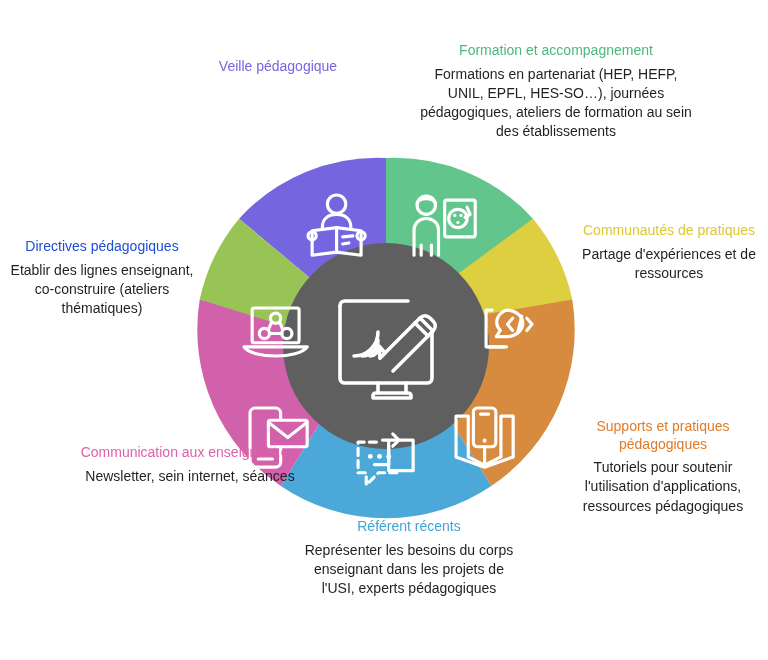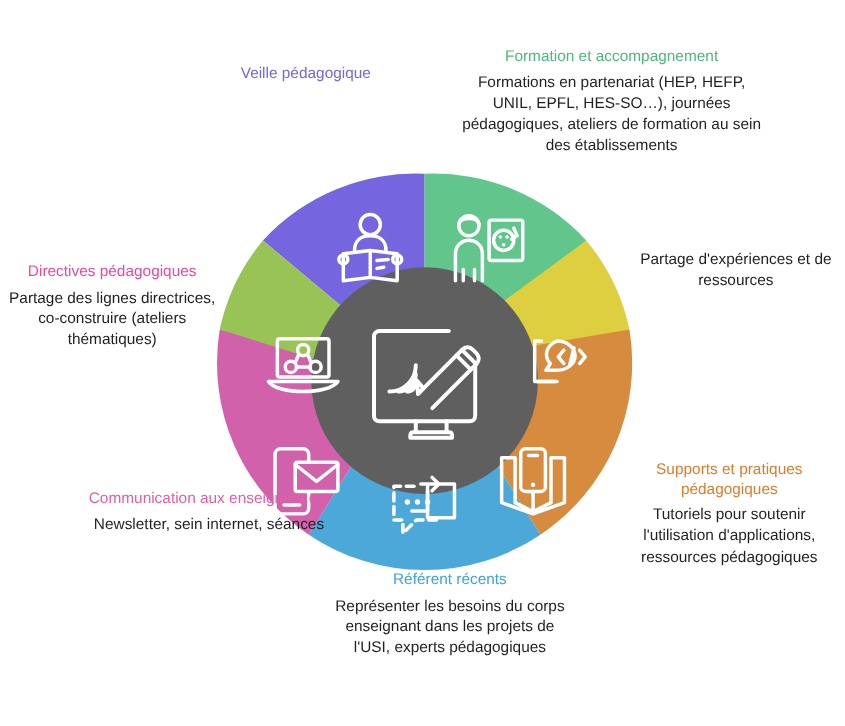--- a/index.html
+++ b/index.html
@@ -217,36 +217,37 @@
   <div class="callout" id="callout-veille">
     <p class="c-title" style="color:#7566e0">Veille pédagogique</p>
   </div>
 
   <div class="callout" id="callout-formation">
     <p class="c-title" style="color:#4cb87c">Formation et accompagnement</p>
     <p class="c-desc">Formations en partenariat (HEP, HEFP, UNIL, EPFL, HES-SO…), journées pédagogiques, ateliers de formation au sein des établissements</p>
   </div>
 
   <div class="callout" id="callout-communautes">
+    <p class="c-title" style="color:#ddc82e">Communautés de pratiques</p>
     <p class="c-desc">Partage d'expériences et de ressources</p>
   </div>
 
   <div class="callout" id="callout-supports">
     <p class="c-title" style="color:#e07b28">Supports et pratiques pédagogiques</p>
     <p class="c-desc">Tutoriels pour soutenir l'utilisation d'applications, ressources pédagogiques</p>
   </div>
 
   <div class="callout" id="callout-referent">
     <p class="c-title" style="color:#3fa3d8">Référent récents</p>
     <p class="c-desc">Représenter les besoins du corps enseignant dans les projets de l'USI, experts pédagogiques</p>
   </div>
 
   <div class="callout" id="callout-communication">
     <p class="c-title" style="color:#e060a8">Communication aux enseignant.e.s</p>
     <p class="c-desc">Newsletter, sein internet, séances</p>
   </div>
 
   <div class="callout" id="callout-directives">
-    <p class="c-title" style="color:#ec4899">Directives pédagogiques</p>
-    <p class="c-desc">Partage des lignes directrices, co-construire (ateliers thématiques)</p>
+    <p class="c-title" style="color:#1d4ed8">Directives pédagogiques</p>
+    <p class="c-desc">Etablir des lignes enseignant, co-construire (ateliers thématiques)</p>
   </div>
 
 </div>
 
 </body></html>

